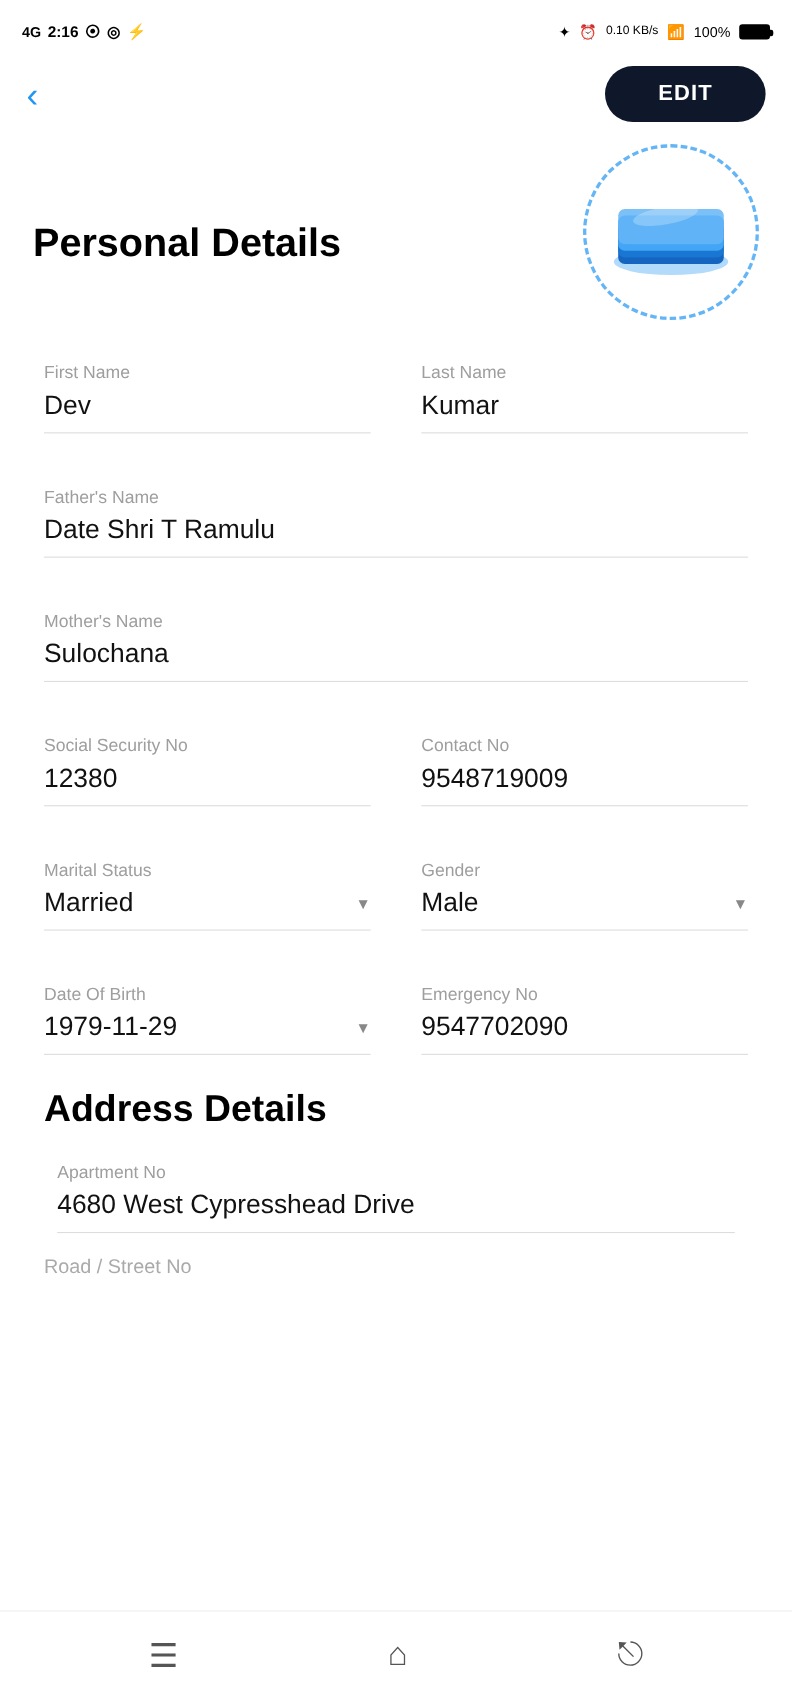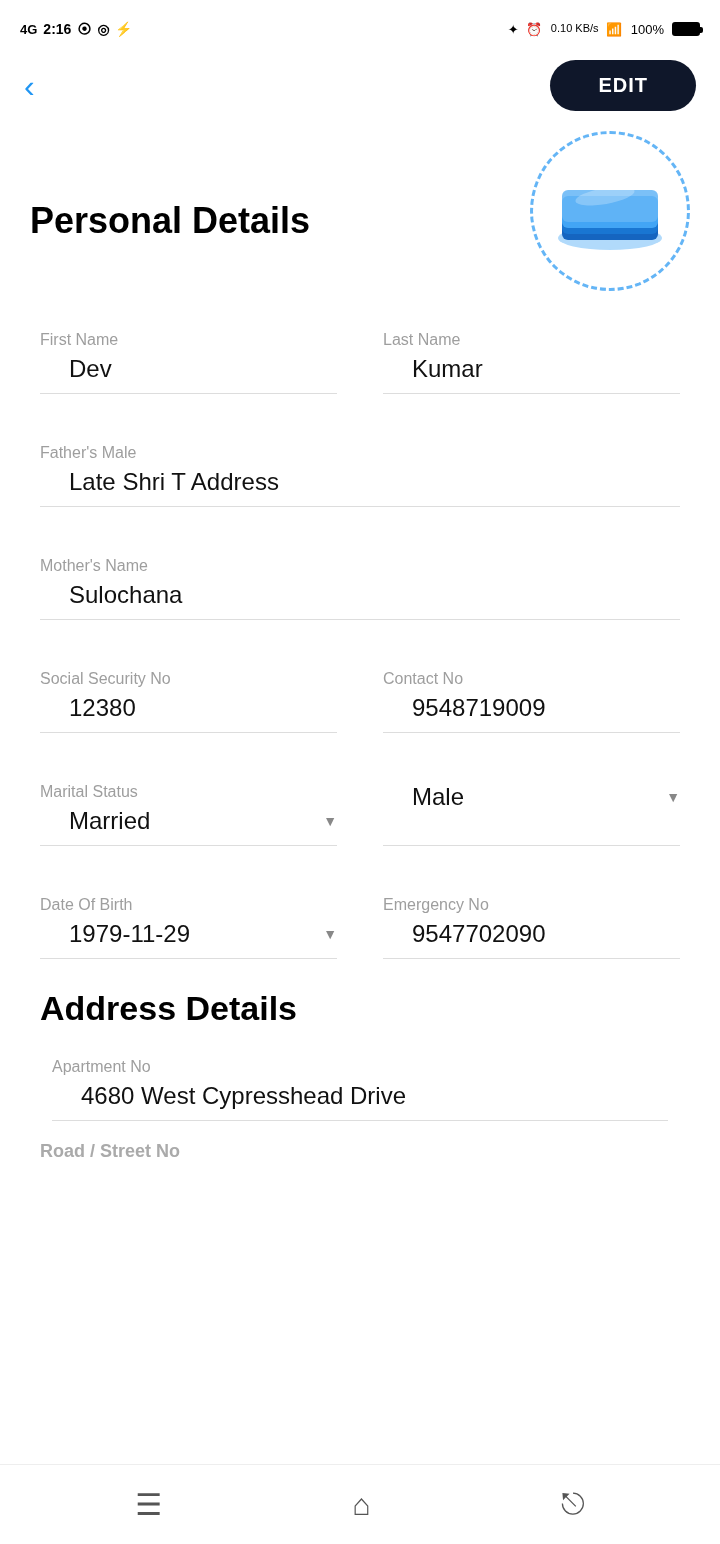--- a/index.html
+++ b/index.html
@@ -136,21 +136,20 @@
     .field-label {
       font-size: 16px;
       color: #9E9E9E;
       margin-bottom: 6px;
       font-weight: 400;
     }
     .field-value {
       font-size: 24px;
       color: #111;
       font-weight: 500;
-      margin-left: 29px;
     }
     .field-value.with-arrow {
       display: flex;
       align-items: center;
       justify-content: space-between;
       text-align: right;
     }
     .dropdown-arrow {
       font-size: 14px;
       color: #888;
@@ -186,21 +185,20 @@
     .nav-icon {
       font-size: 30px;
       color: #555;
       cursor: pointer;
     }
 
     .partial-label {
       font-size: 18px;
       color: #aaa;
       padding: 20px 40px 0;
-      font-weight: bold;
     }
 
     .status-4g { font-size: 13px; font-weight: 700; }
   </style>
 </head>
 <body>
 
 <div class="status-bar">
   <div class="status-left">
     <span class="status-4g">4G</span>
@@ -250,22 +248,22 @@
     </div>
     <div class="field">
       <div class="field-label">Last Name</div>
       <div class="field-value">Kumar</div>
     </div>
   </div>
 
   <div class="section-gap"></div>
 
   <div class="field full-width">
-    <div class="field-label">Father's Male</div>
-    <div class="field-value">Late Shri T Address</div>
+    <div class="field-label">Father's Name</div>
+    <div class="field-value">Date Shri T Ramulu</div>
   </div>
 
   <div class="section-gap"></div>
 
   <div class="field full-width">
     <div class="field-label">Mother's Name</div>
     <div class="field-value">Sulochana</div>
   </div>
 
   <div class="section-gap"></div>
@@ -285,20 +283,21 @@
 
   <div class="form-row">
     <div class="field">
       <div class="field-label">Marital Status</div>
       <div class="field-value with-arrow">
         <span>Married</span>
         <span class="dropdown-arrow">▼</span>
       </div>
     </div>
     <div class="field">
+      <div class="field-label">Gender</div>
       <div class="field-value with-arrow">
         <span>Male</span>
         <span class="dropdown-arrow">▼</span>
       </div>
     </div>
   </div>
 
   <div class="section-gap"></div>
 
   <div class="form-row">

